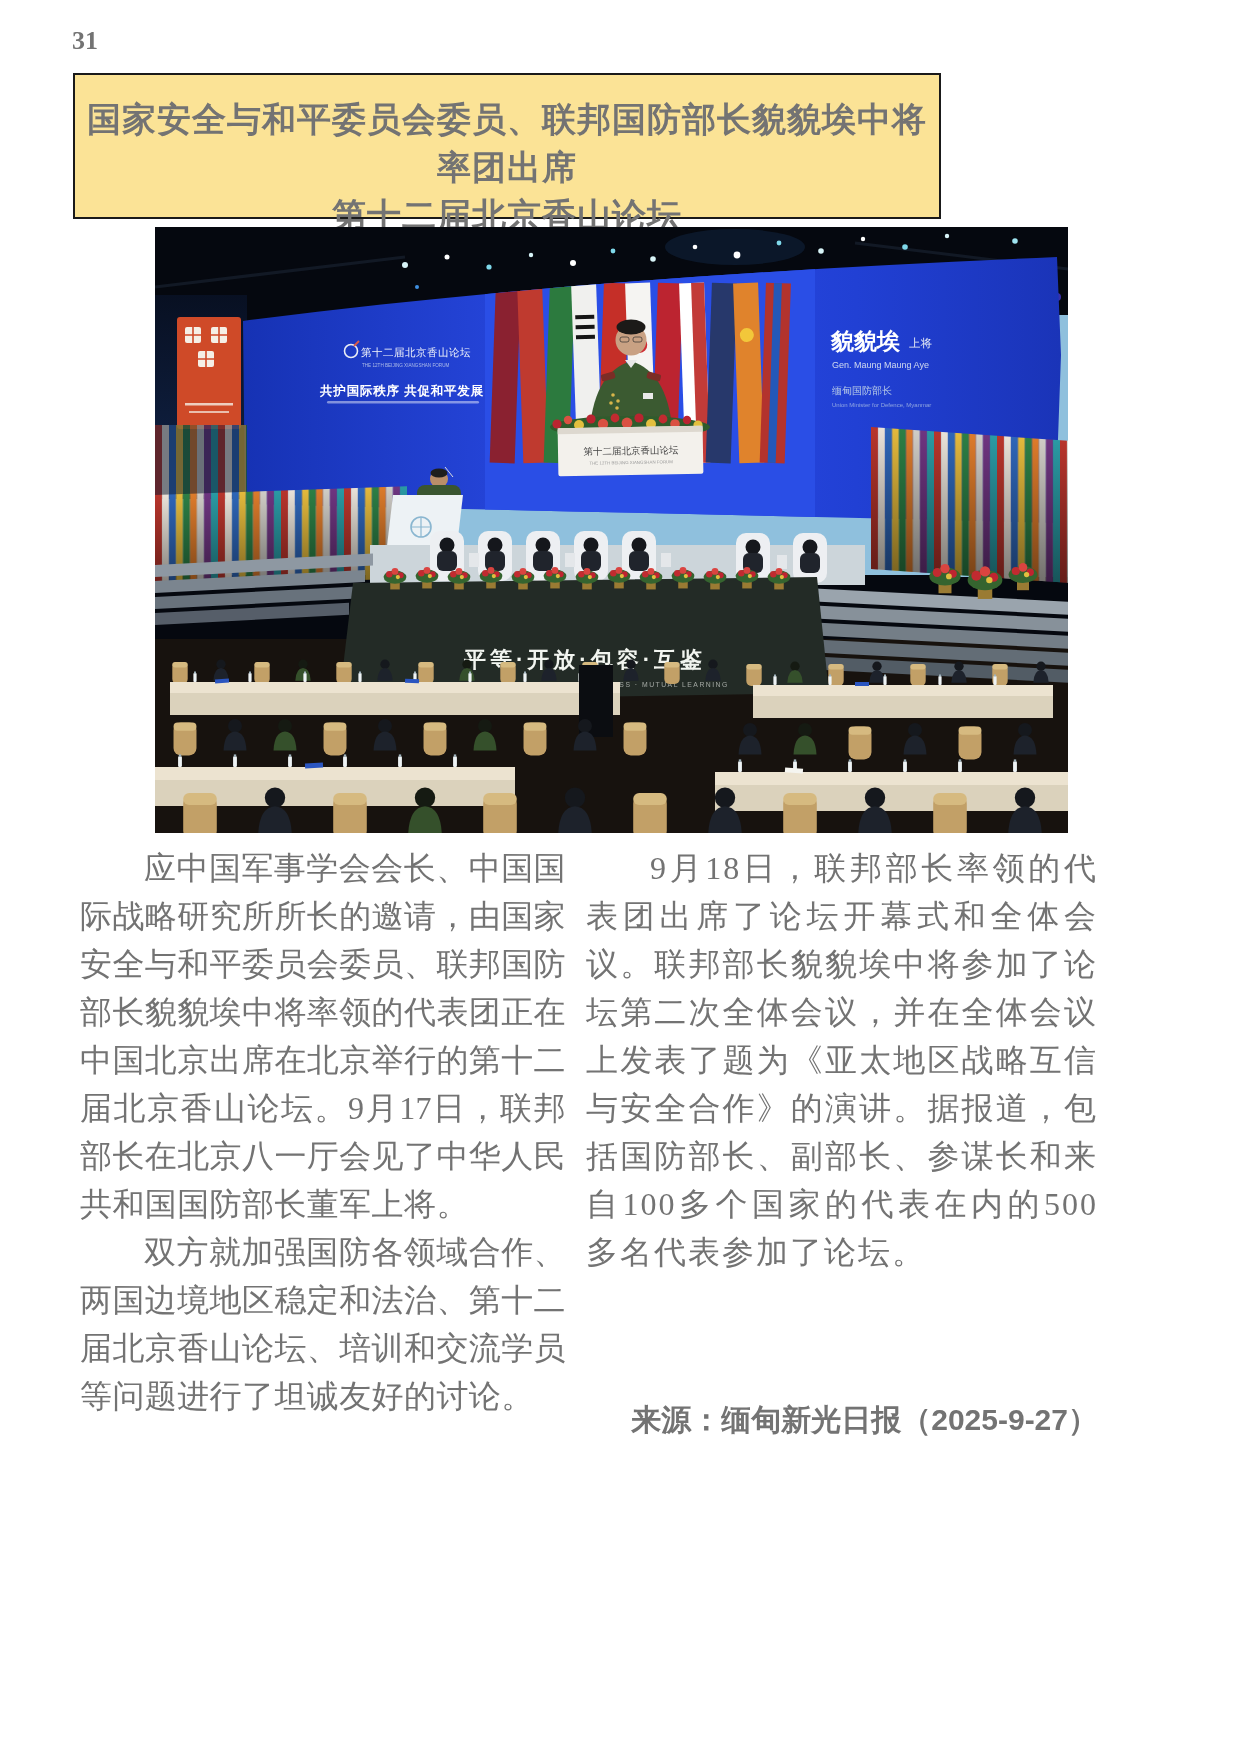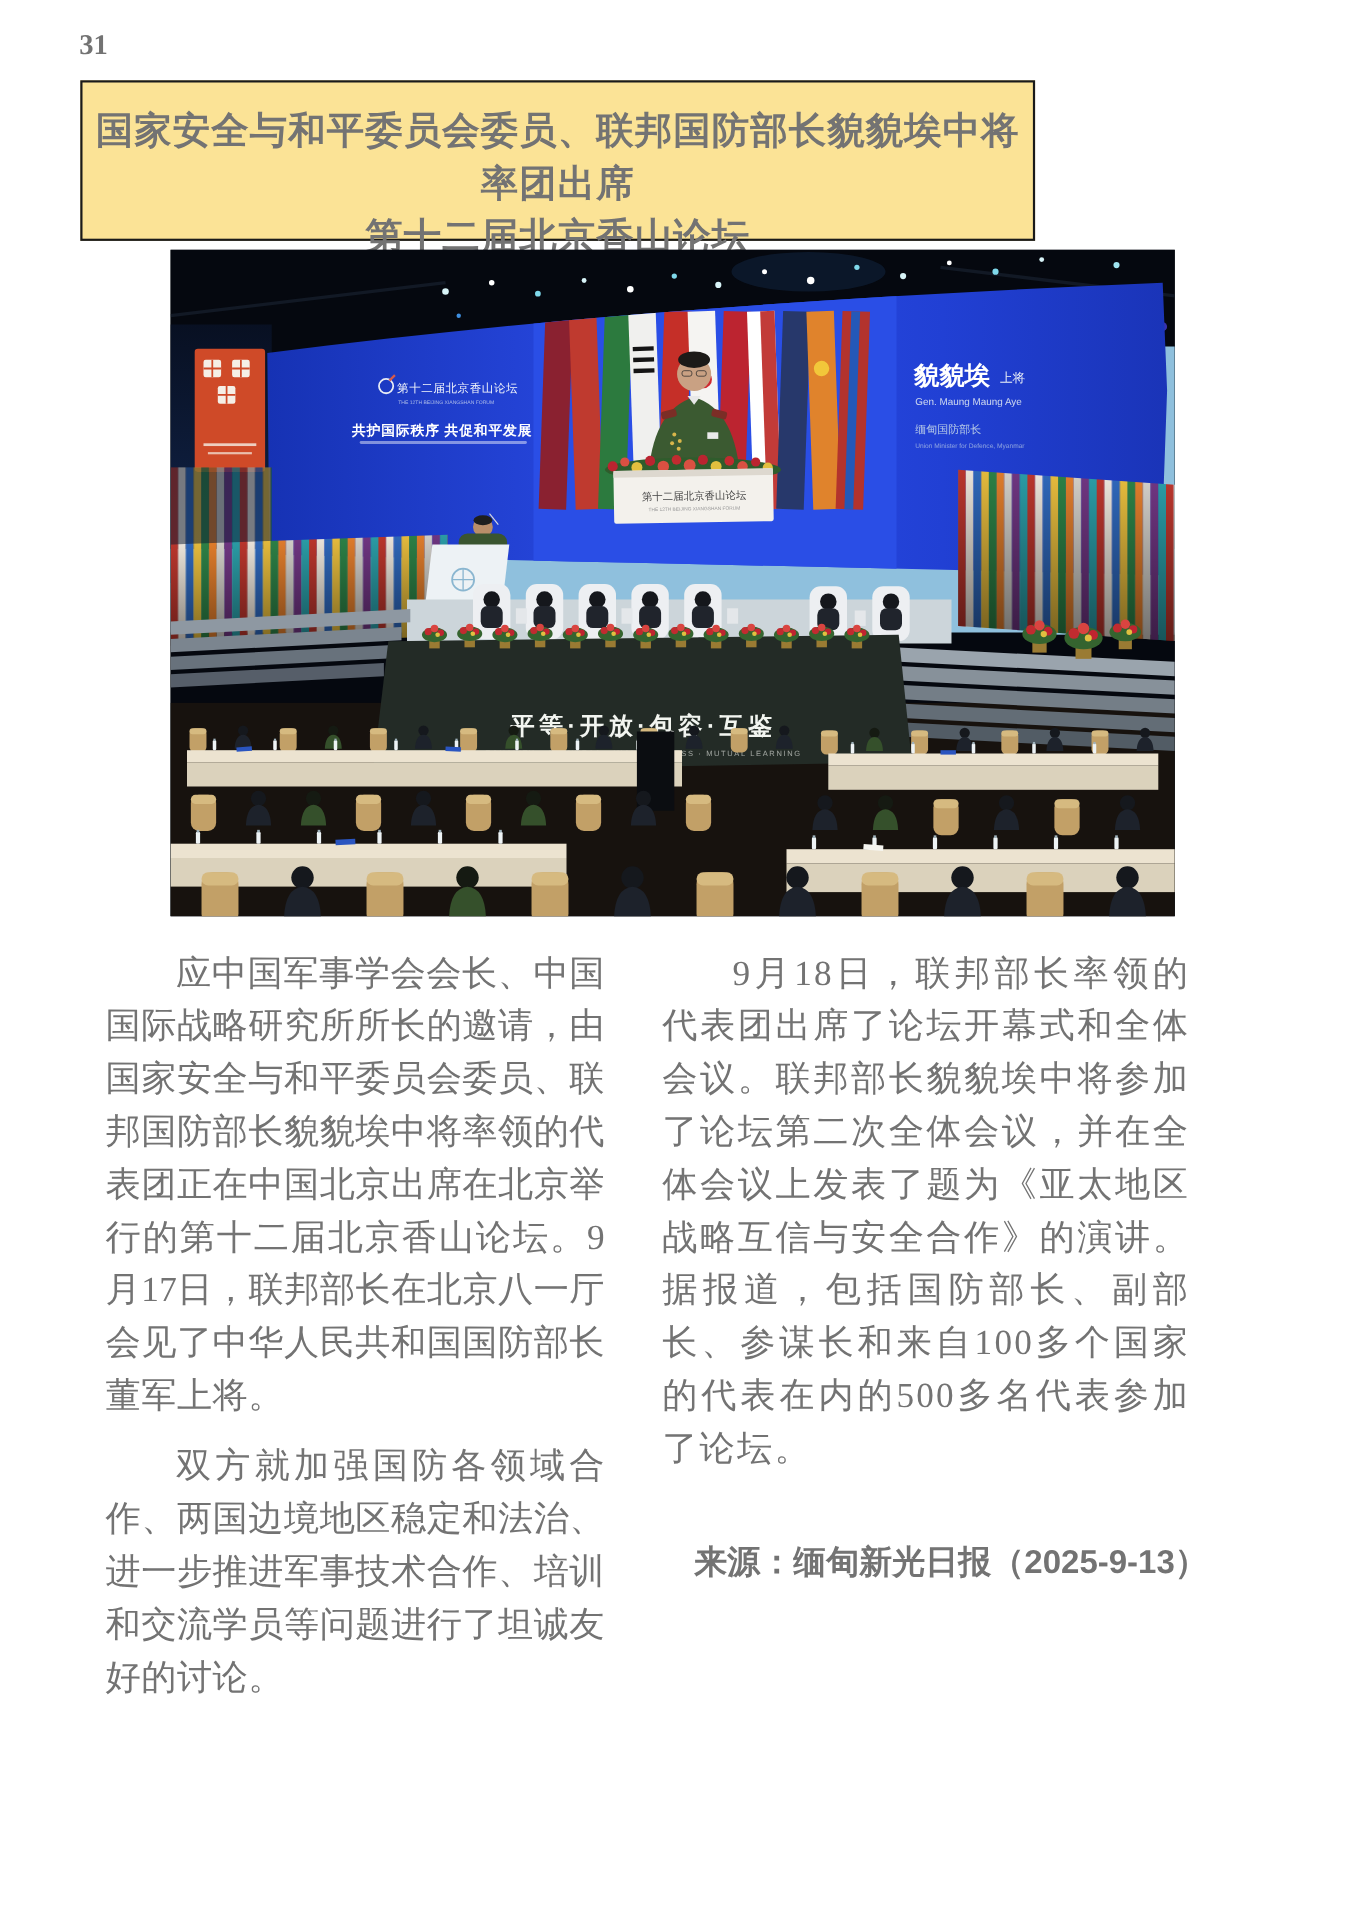--- a/index.html
+++ b/index.html
@@ -5,21 +5,21 @@
   html,body{margin:0;padding:0;background:#888;}
   .page{position:relative;width:1240px;height:1755px;background:#ffffff;overflow:hidden;
         font-family:"Liberation Serif","DejaVu Serif",serif;color:#737373;}
   .pagenum{position:absolute;left:72px;top:26px;font-size:26px;font-weight:bold;}
   .title-box{position:absolute;left:73px;top:73px;width:868px;height:146px;box-sizing:border-box;
              background:#FBE396;border:2px solid #1a1a1a;text-align:center;padding-top:21px;}
   .title-line{font-size:34px;font-weight:bold;line-height:48px;letter-spacing:1px;}
   .photo{position:absolute;left:155px;top:227px;width:913px;height:606px;background:#05080f;}
   .photo svg{display:block;}
   .col{position:absolute;top:844px;font-size:32px;line-height:48px;text-align:justify;}
-  .col p{margin:16px;text-indent:2em;}
+  .col p{margin:0;text-indent:2em;}
   .col-left{left:80px;width:486px;letter-spacing:0.4px;}
   .col-right{left:586px;width:512px;letter-spacing:2px;}
   .source{position:absolute;left:586px;top:1400px;width:512px;text-align:right;
           font-size:30px;font-weight:bold;font-family:"Liberation Sans","DejaVu Sans",sans-serif;}
   .scrtxt{font-family:"Liberation Sans","DejaVu Sans",sans-serif;}
 </style>
 </head>
 <body>
 
 <div class="page">
@@ -408,22 +408,22 @@
       <use href="#chairU" transform="translate(645,590) scale(1.2)"></use>
           <use href="#personU" transform="translate(720,590) scale(1.2)"></use>
       <use href="#chairU" transform="translate(795,590) scale(1.2)"></use>
           <use href="#personU" transform="translate(870,590) scale(1.2)"></use>
     </g>
   </svg>
   </div>
 
   <div class="col col-left">
     <p>应中国军事学会会长、中国国际战略研究所所长的邀请，由国家安全与和平委员会委员、联邦国防部长貌貌埃中将率领的代表团正在中国北京出席在北京举行的第十二届北京香山论坛。9月17日，联邦部长在北京八一厅会见了中华人民共和国国防部长董军上将。</p>
-    <p>双方就加强国防各领域合作、两国边境地区稳定和法治、进一步推进军事技术合作、培训和交流学员等问题进行了坦诚友好的讨论。</p>
+    <p>双方就加强国防各领域合作、两国边境地区稳定和法治、第十二届北京香山论坛、培训和交流学员等问题进行了坦诚友好的讨论。</p>
   </div>
 
   <div class="col col-right">
     <p>9月18日，联邦部长率领的代表团出席了论坛开幕式和全体会议。联邦部长貌貌埃中将参加了论坛第二次全体会议，并在全体会议上发表了题为《亚太地区战略互信与安全合作》的演讲。据报道，包括国防部长、副部长、参谋长和来自100多个国家的代表在内的500多名代表参加了论坛。</p>
   </div>
 
-  <div class="source">来源：缅甸新光日报（2025-9-13）</div>
+  <div class="source">来源：缅甸新光日报（2025-9-27）</div>
 
 </div>
 
 </body></html>

